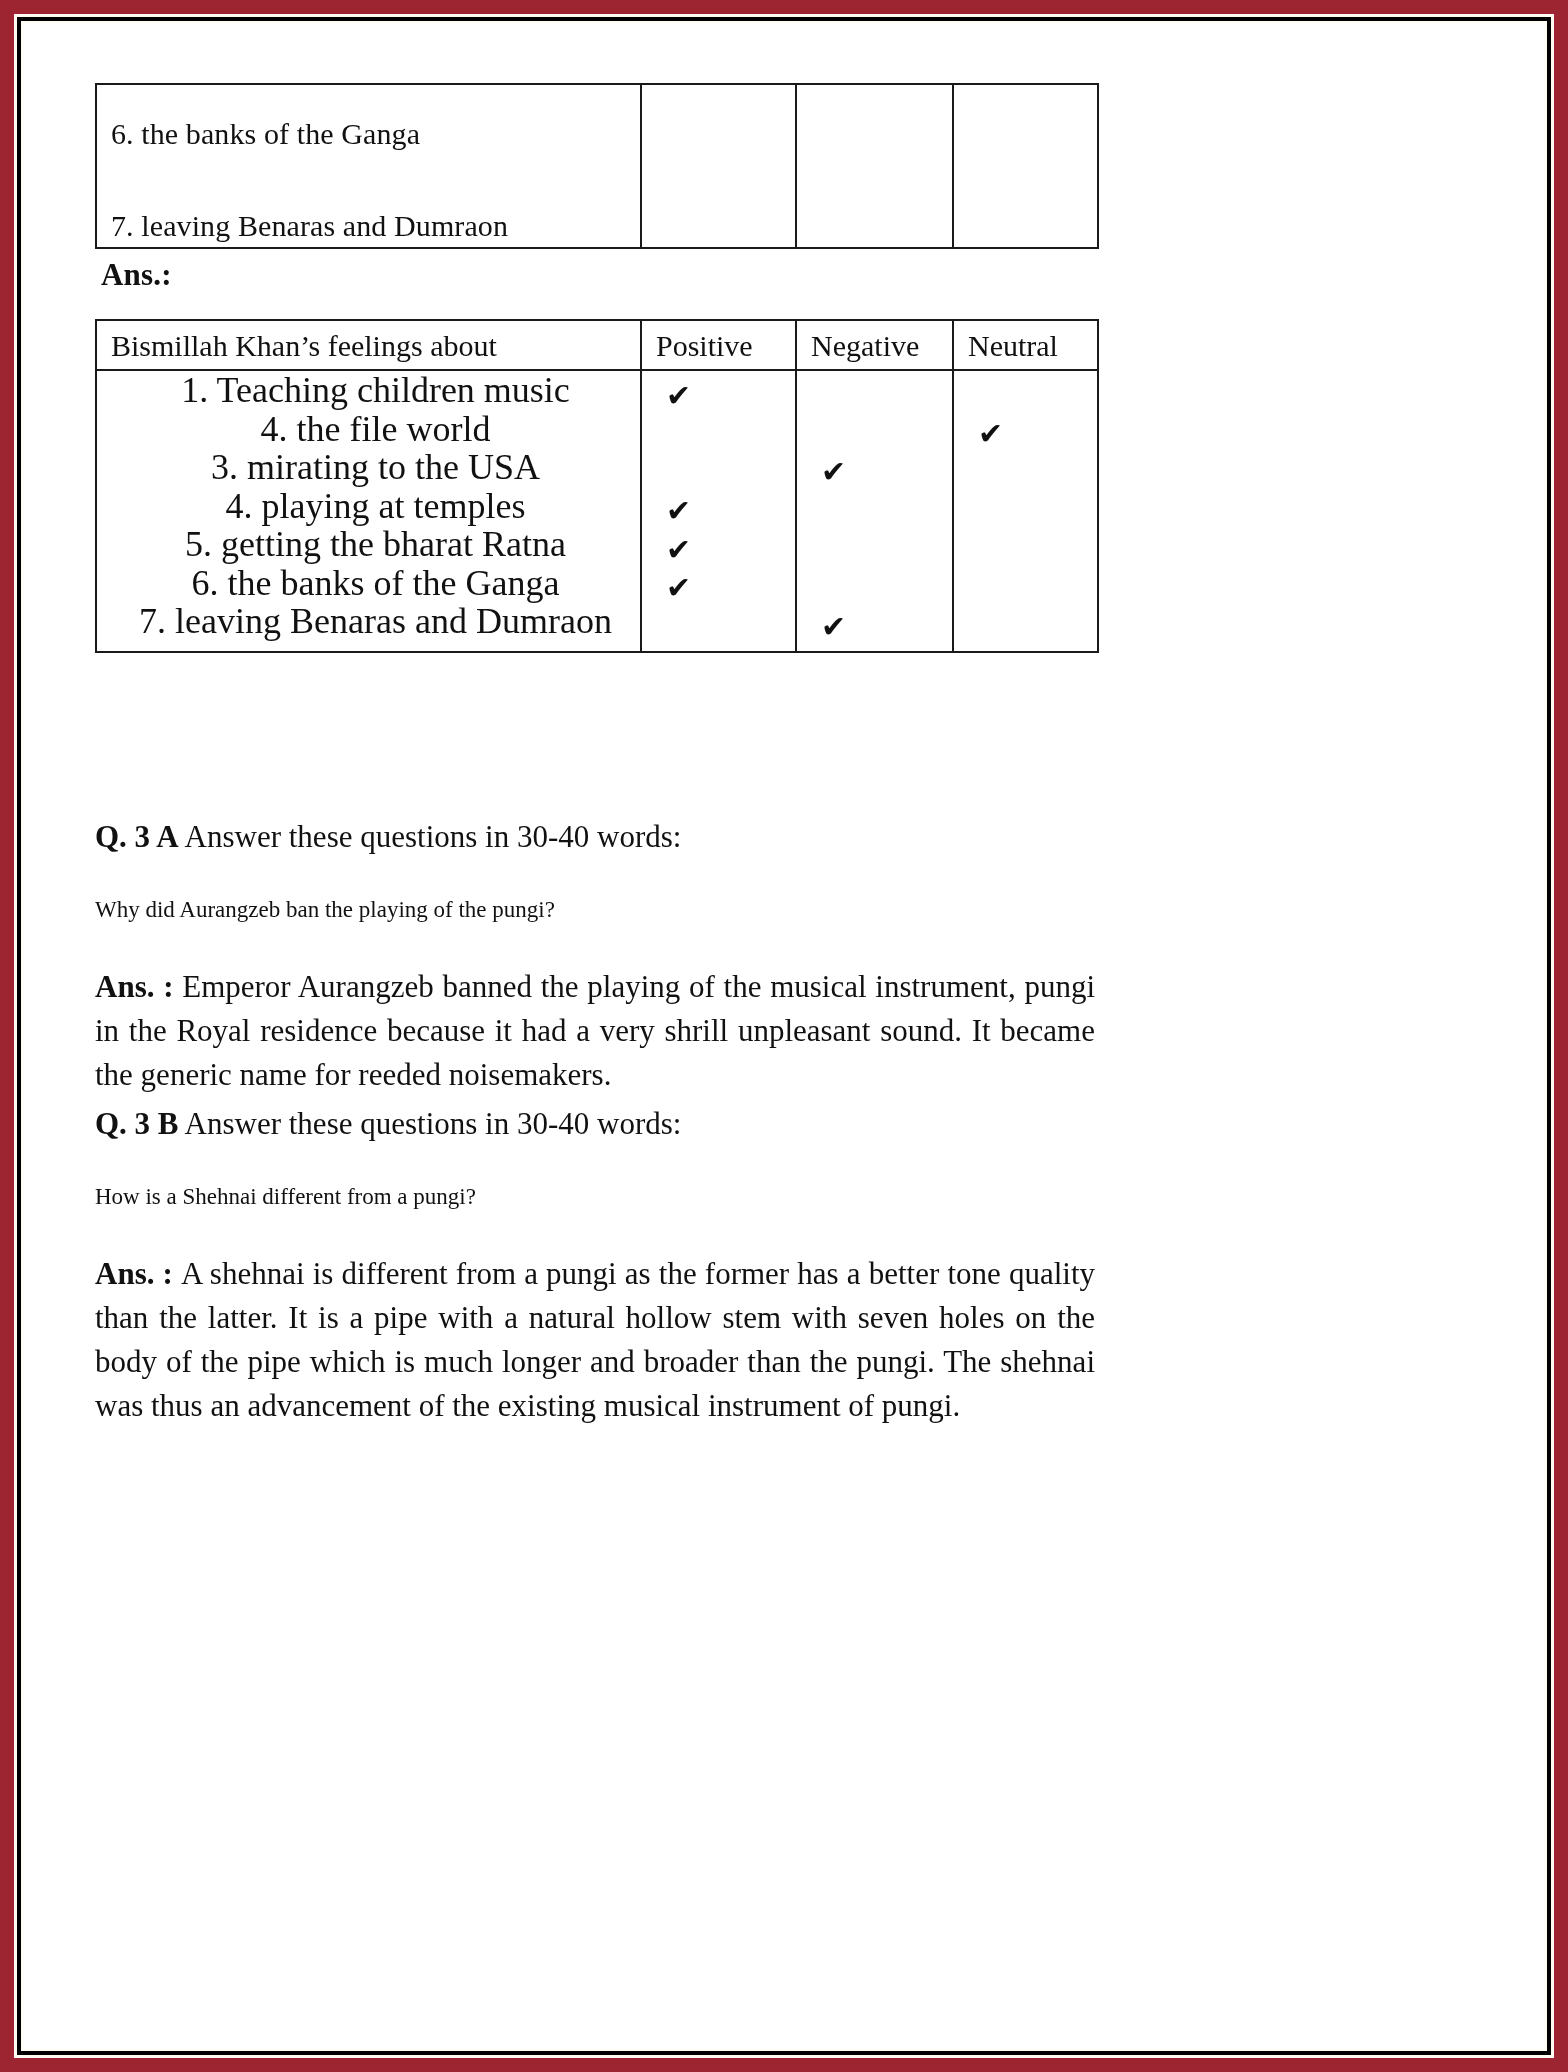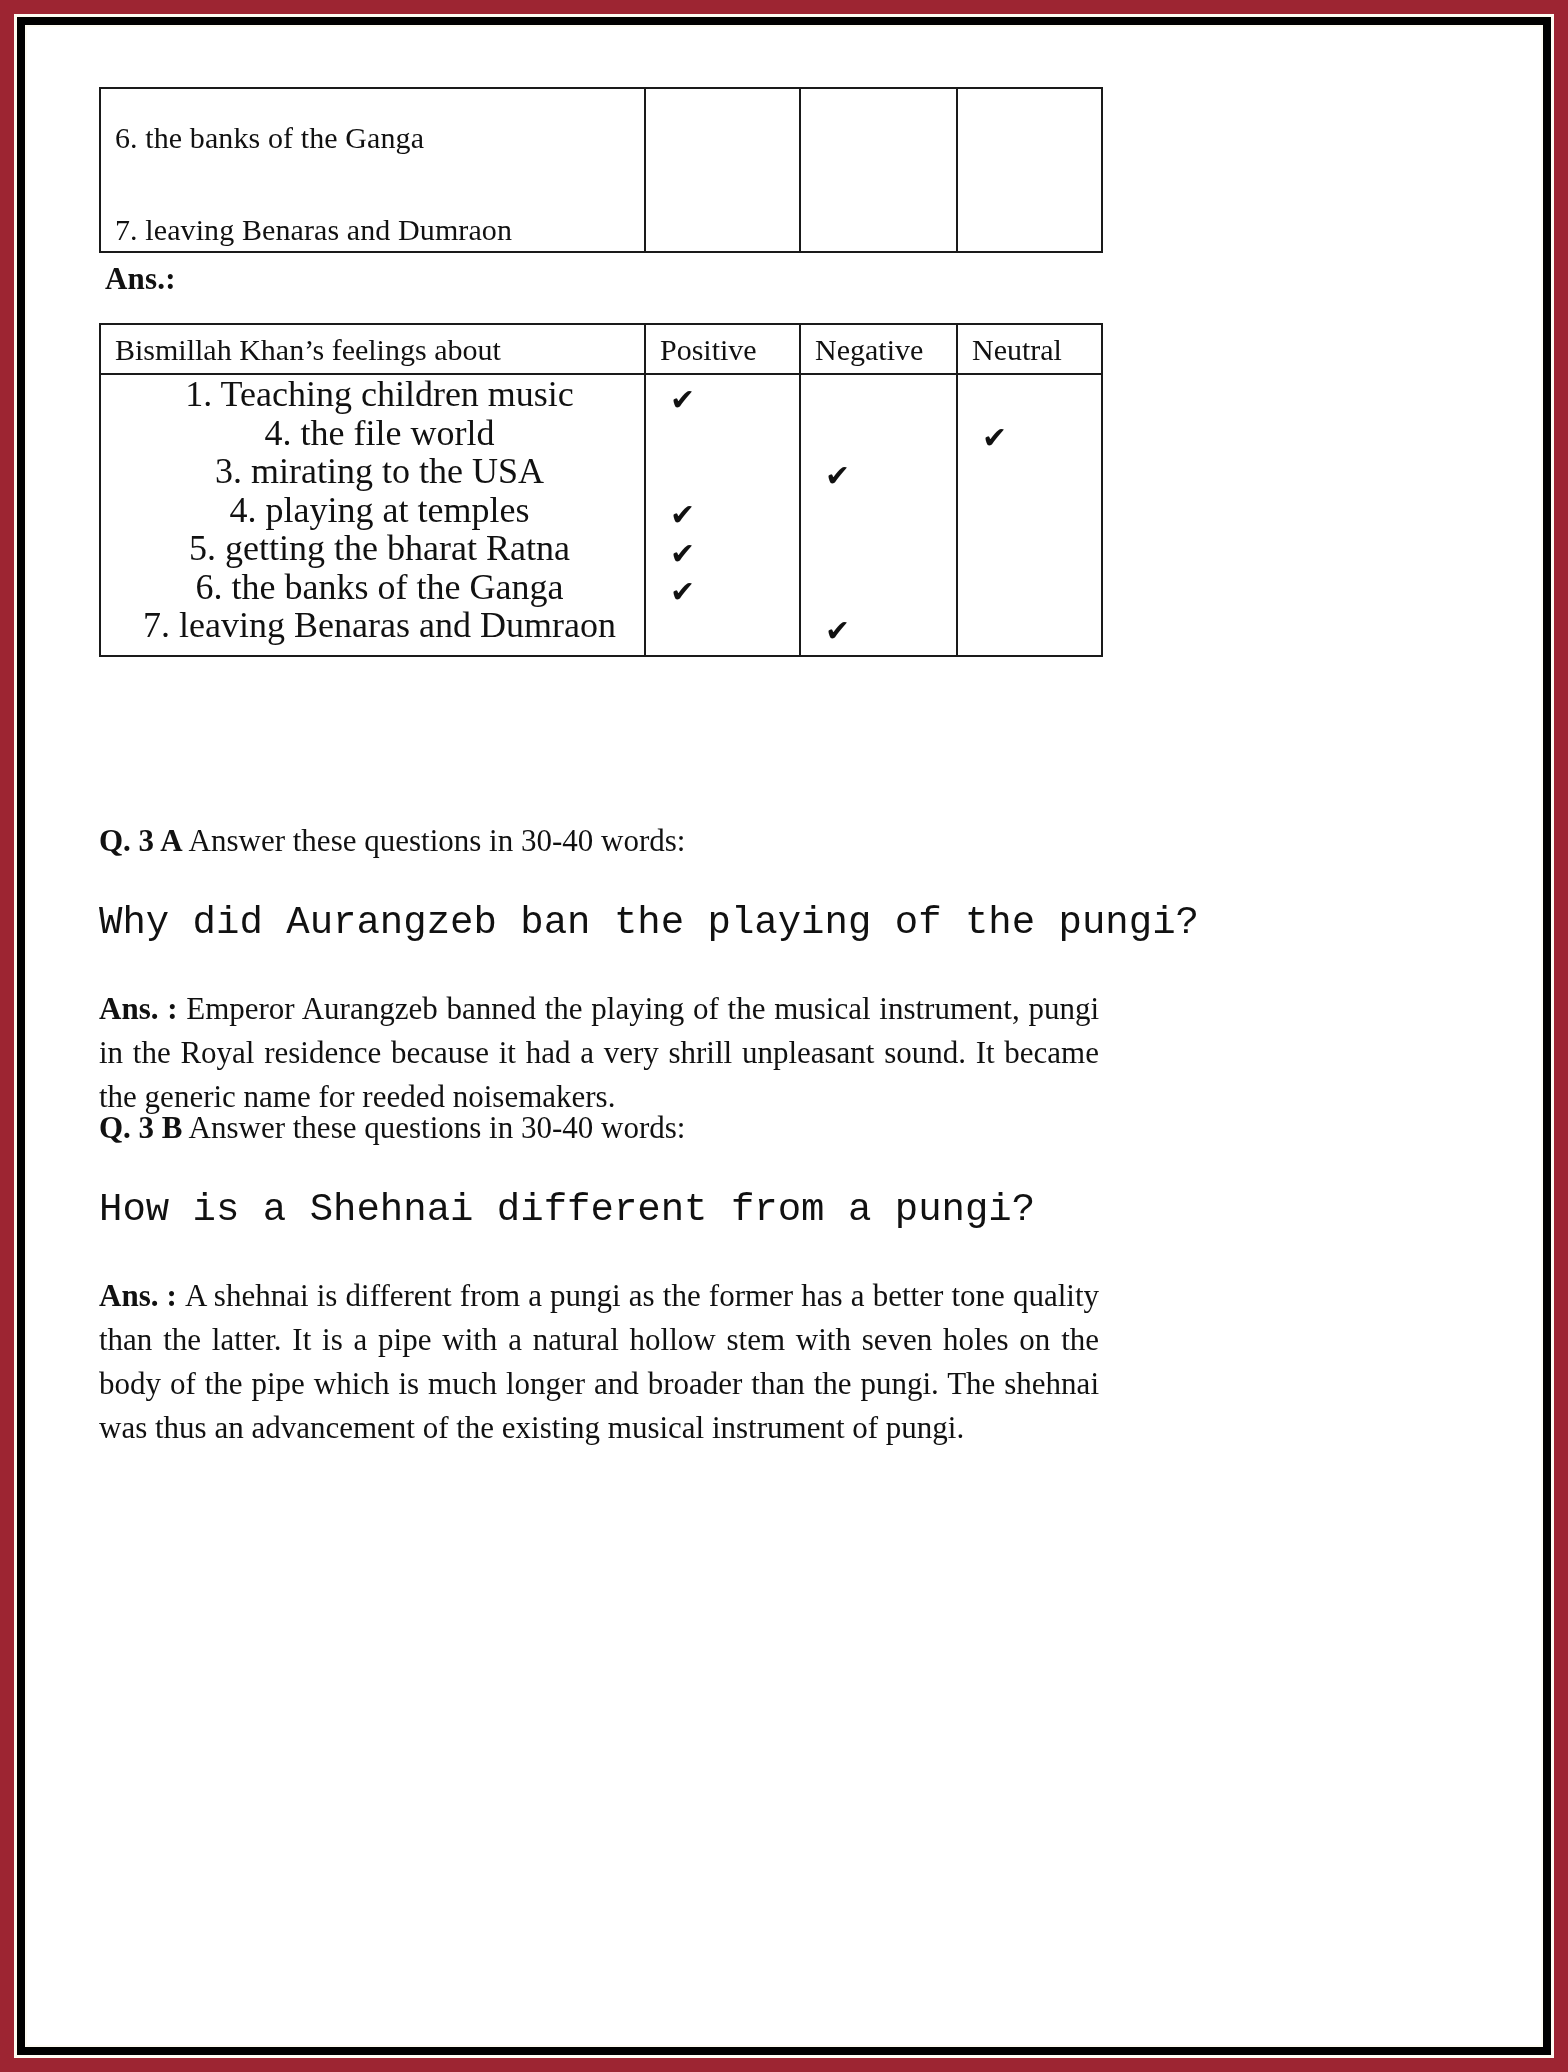--- a/index.html
+++ b/index.html
@@ -26,21 +26,21 @@
     width: 100%;
     height: 100%;
     box-sizing: border-box;
     background: #fdfbf2;          
     padding: 3px;
   }
   #page-inner-rule {
     width: 100%;
     height: 100%;
     box-sizing: border-box;
-    border: 8px solid #000000;    
+    border: 4px solid #000000;    
     background: #fdfbf2;
     padding: 2px;
   }
   #page-surface {
     width: 100%;
     height: 100%;
     box-sizing: border-box;
     background: #ffffff;
     position: relative;
     overflow: hidden;
@@ -143,24 +143,23 @@
   .qa-block { margin-top: 0; color: #111111; }
 
   .q-heading {
     font-size: 31px;
     margin: 0 0 42px 0;
     white-space: nowrap;
   }
   .q-heading .qnum { font-weight: bold; }
 
   .q-text {
-    font-size: 39px;
+    font-size: 23px;
     margin: 0 0 42px 0;
     white-space: nowrap;
-    font-family: Liberation Mono, monospace;
   }
 
   .ans-para {
     font-size: 31px;
     line-height: 44px;
     margin: 0;
     text-align: justify;
     text-justify: inter-word;
     width: 1000px;
   }

